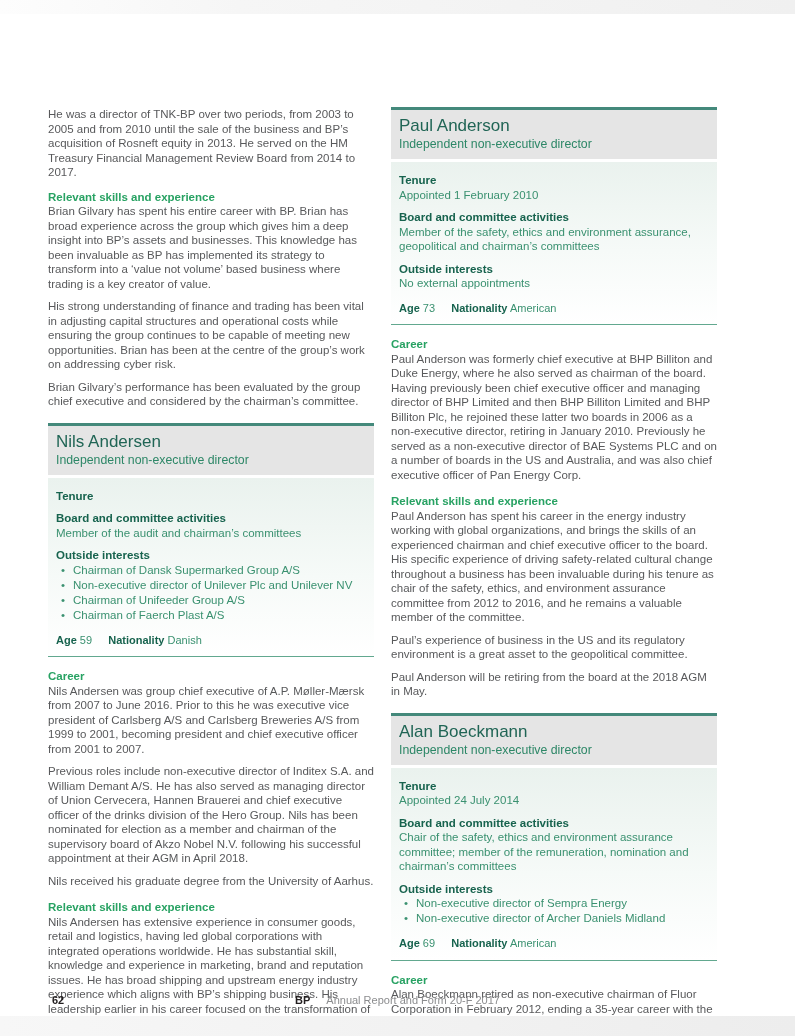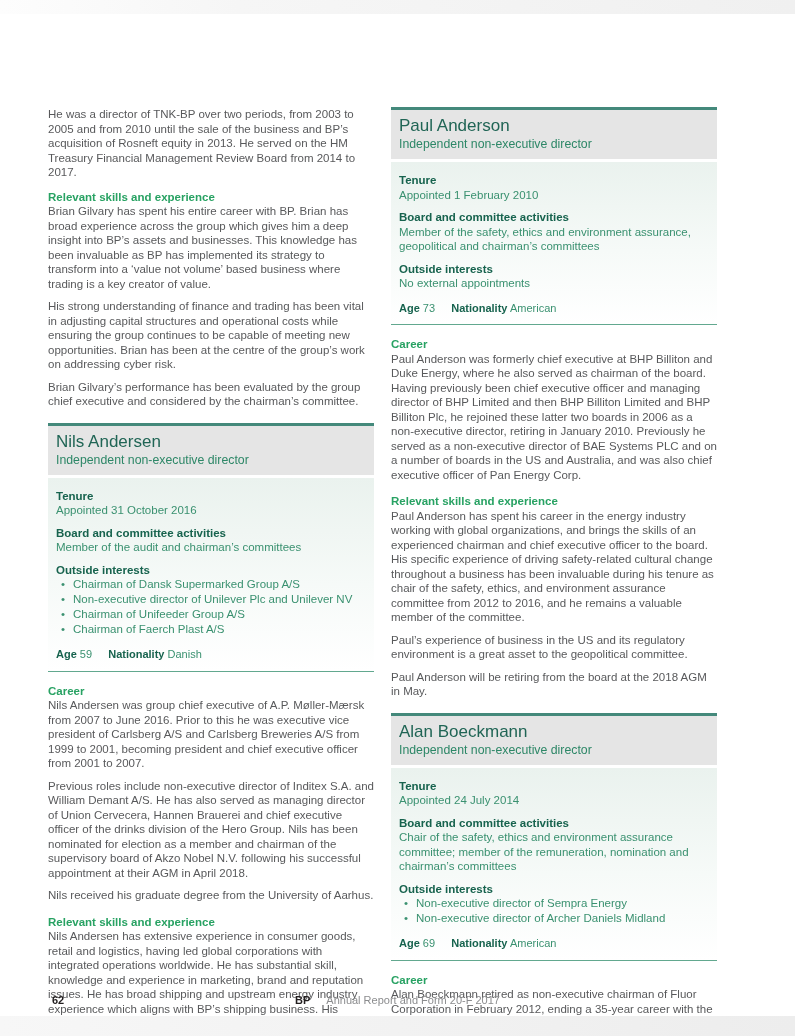--- a/index.html
+++ b/index.html
@@ -93,21 +93,20 @@
       <p class="body-text">His strong understanding of finance and trading has been vital in adjusting capital structures and operational costs while ensuring the group continues to be capable of meeting new opportunities. Brian has been at the centre of the group’s work on addressing cyber risk.</p>
       <p class="body-text">Brian Gilvary’s performance has been evaluated by the group chief executive and considered by the chairman’s committee.</p>
 
       <div class="card">
         <div class="card-band">
           <div class="card-name">Nils Andersen</div>
           <div class="card-role">Independent non-executive director</div>
         </div>
         <div class="card-panel">
           <div class="panel-label">Tenure</div>
-          <div class="panel-value">Appointed 31 October 2016</div>
           <div class="panel-label">Board and committee activities</div>
           <div class="panel-value">Member of the audit and chairman’s committees</div>
           <div class="panel-label">Outside interests</div>
           <ul class="panel-list">
             <li>Chairman of Dansk Supermarked Group A/S</li>
             <li>Non-executive director of Unilever Plc and Unilever NV</li>
             <li>Chairman of Unifeeder Group A/S</li>
             <li>Chairman of Faerch Plast A/S</li>
           </ul>
           <div class="age-row">

